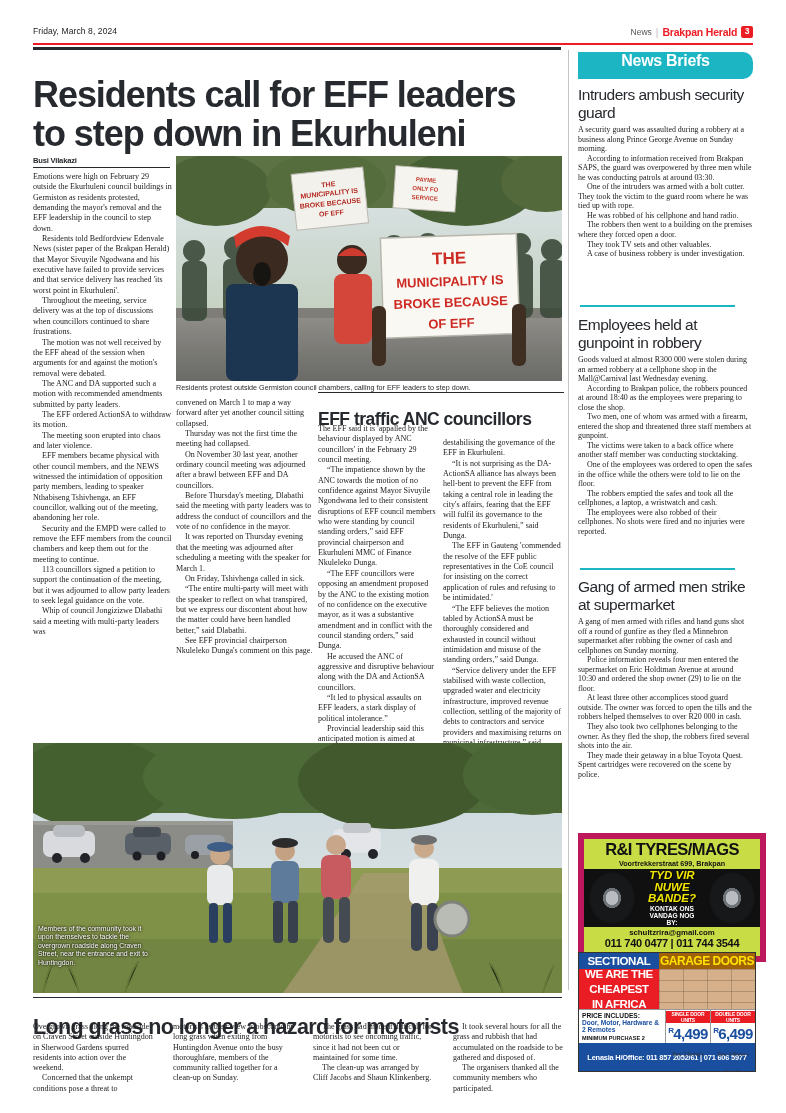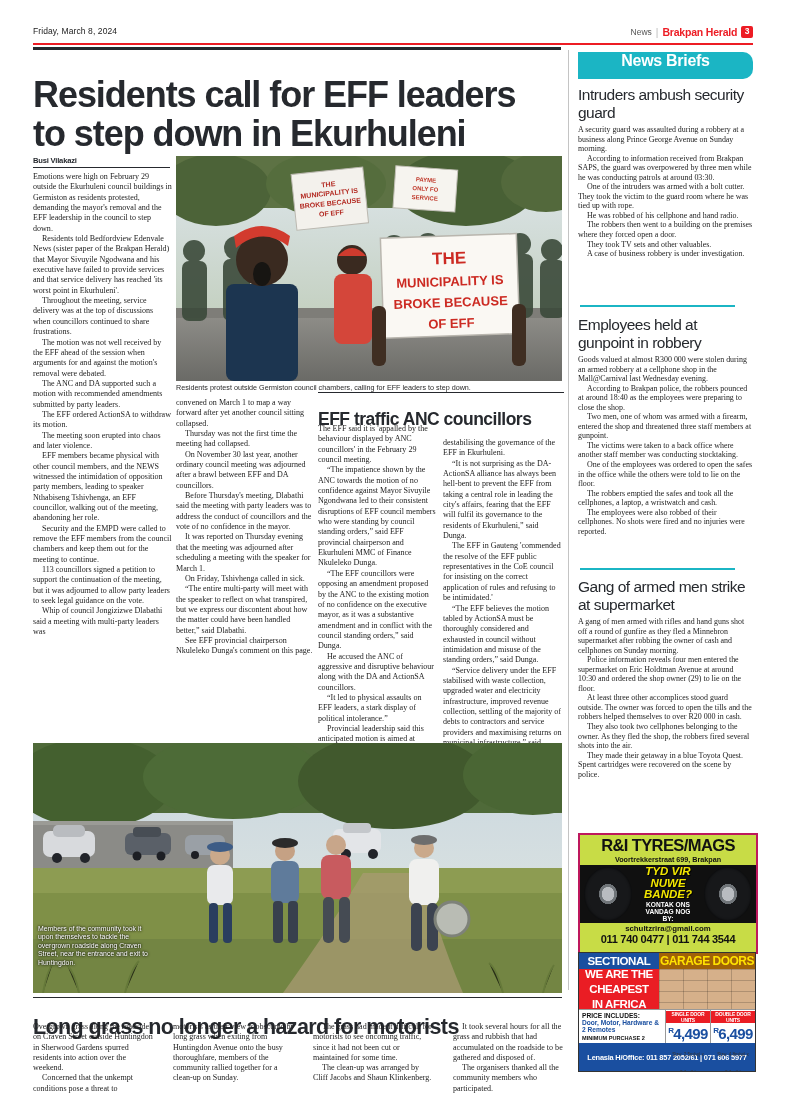--- a/index.html
+++ b/index.html
@@ -205,21 +205,21 @@
   .brief-body p.noindent { text-indent: 0; }
   .brief-sep {
     position: absolute; left: 580px; width: 155px; height: 2.2px;
     background: #1bb5c4;
   }
 
   
   .ad-tyres {
     position: absolute; left: 578px; top: 833px;
     width: 176px; height: 117px;
-    background: #c8dc46; border: 2px solid #be185d;
+    background: #c8dc46; border: 6px solid #be185d;
     overflow: hidden;
   }
   .ad-tyres-title {
     font-family: "Liberation Sans", sans-serif;
     font-weight: bold; font-size: 16.5px; color: #111;
     text-align: center; letter-spacing: -0.6px;
     margin-top: 1px;
   }
   .ad-tyres-addr {
     font-family: "Liberation Sans", sans-serif;

